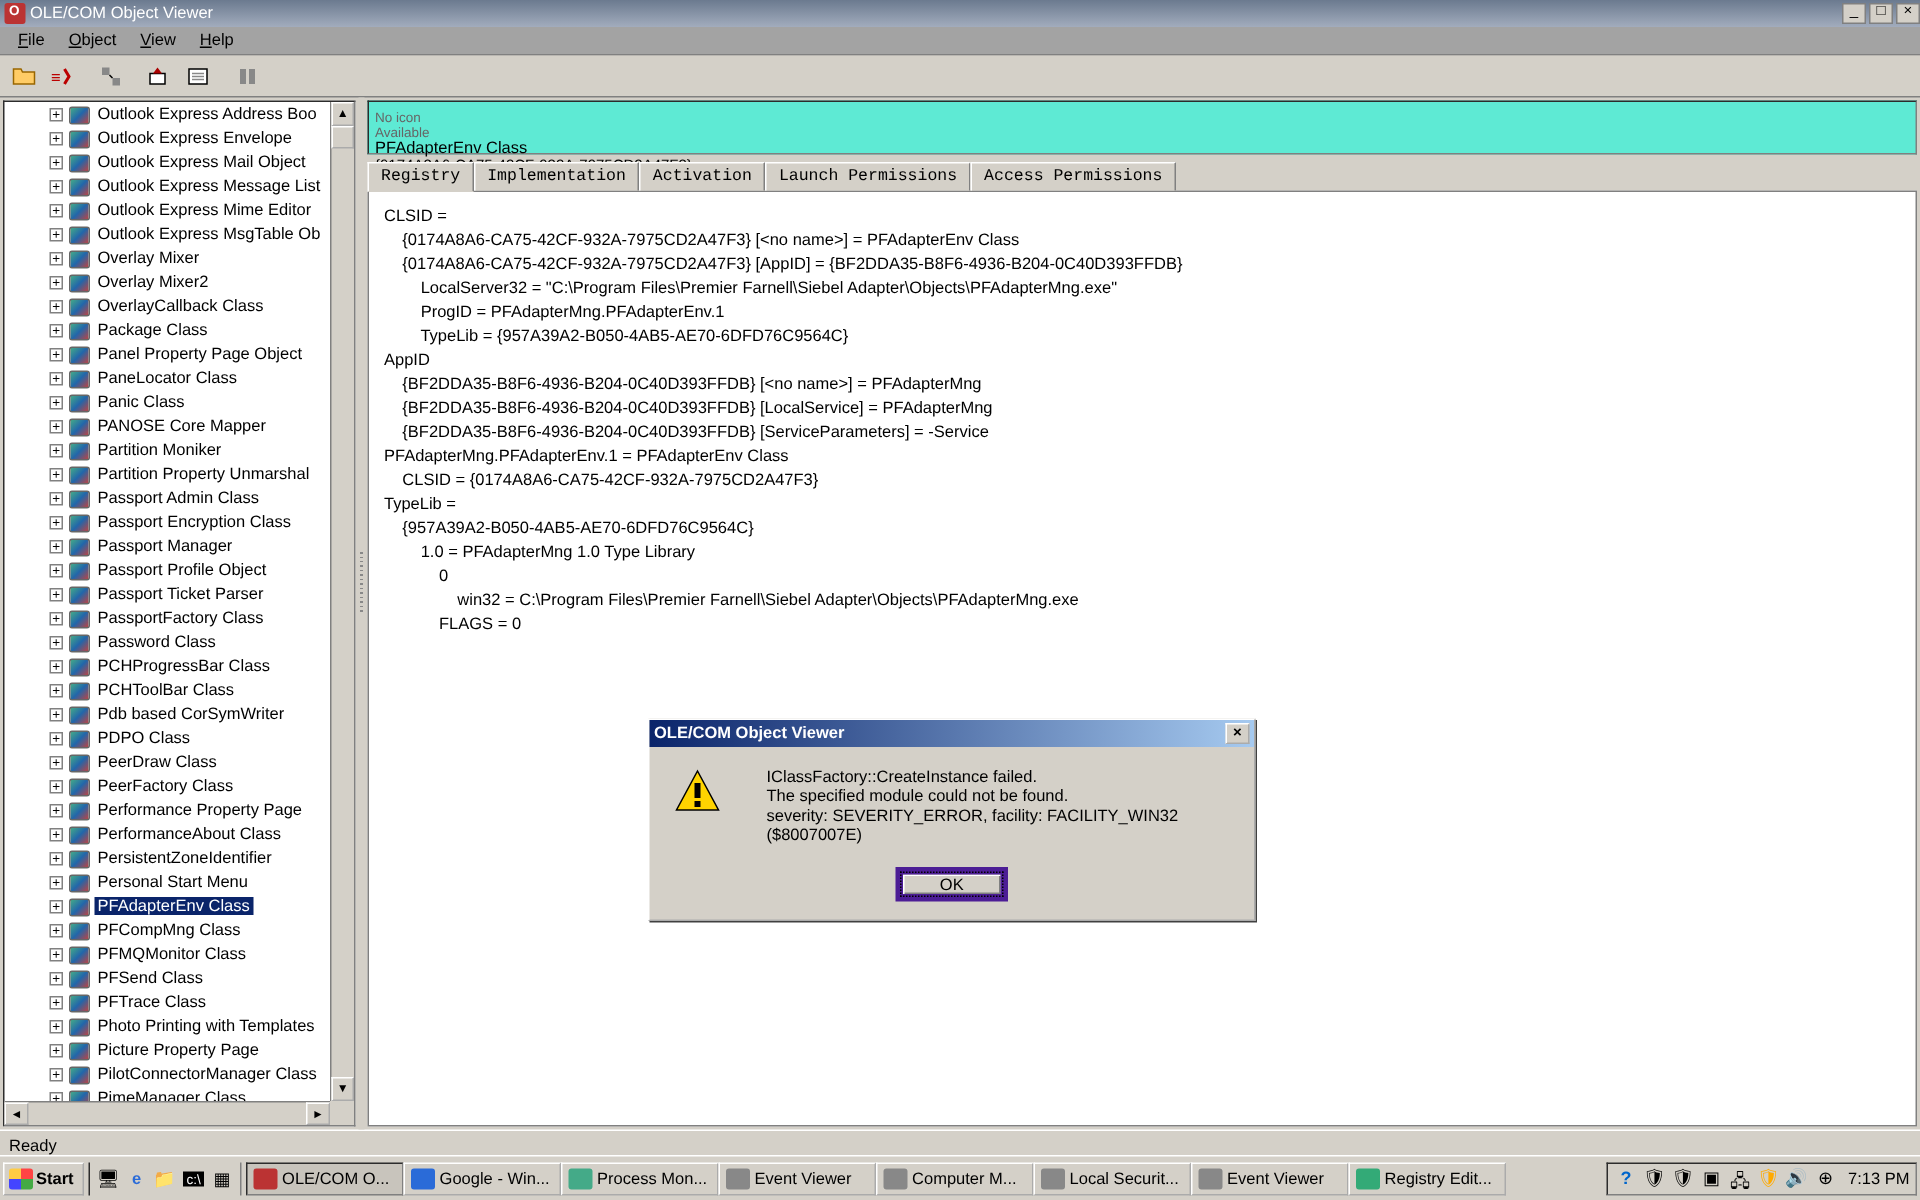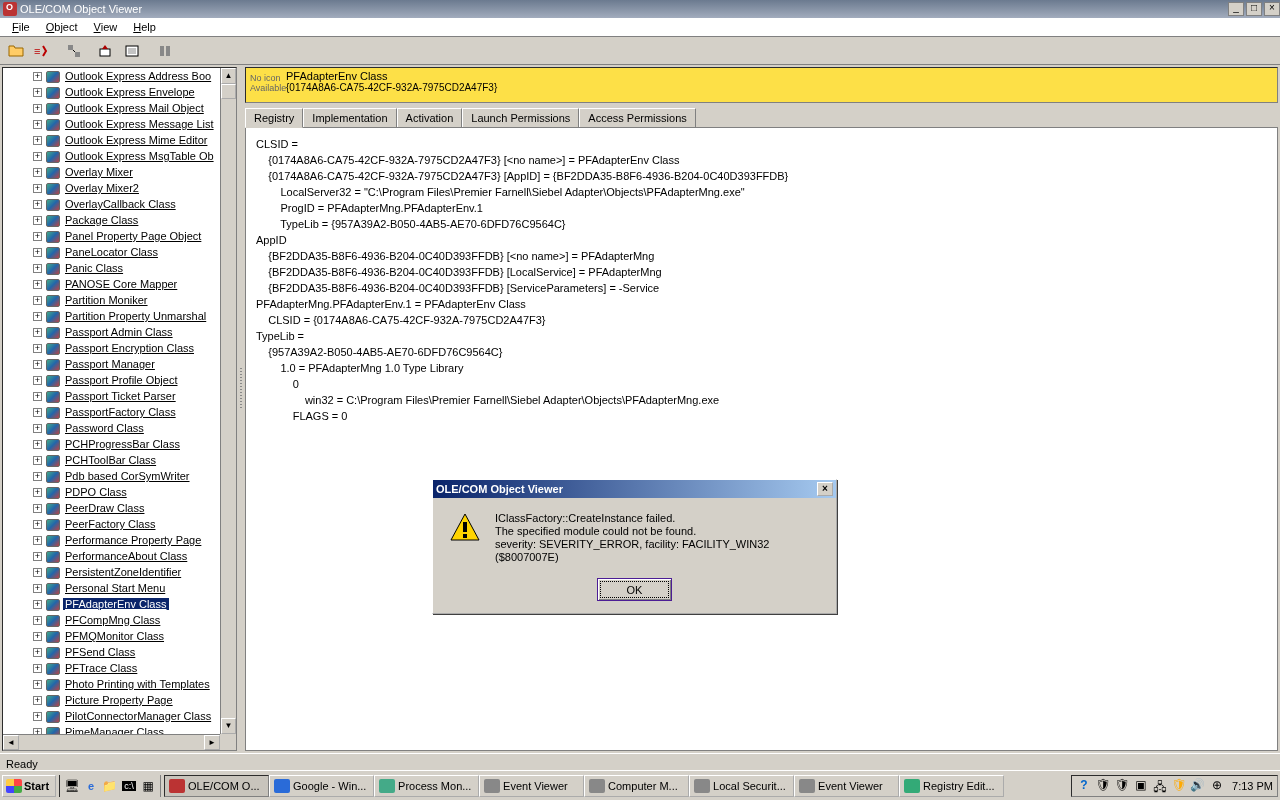--- a/index.html
+++ b/index.html
@@ -3,66 +3,66 @@
 <meta charset="utf-8">
 <style>
 * { margin:0; padding:0; box-sizing:border-box; font-family:Tahoma,Arial,sans-serif; font-size:11px; }
 body { background:#d4d0c8; overflow:hidden; width:1280px; height:800px; position:relative; }
 .title-bar { height:18px; background:linear-gradient(#6b7a8f,#a2acbd); display:flex; align-items:center; color:#fff; padding-left:3px; }
 .title-bar .tico { display:inline-block; width:14px; height:14px; margin-right:3px; background:#b33; border-radius:2px; position:relative; }
 .title-bar .tico:before { content:"O"; color:#fff; font-size:9px; position:absolute; top:0; left:3px; font-weight:bold;}
 .title-text { flex:1; font-size:11px; }
 .win-ctrls { display:flex; }
 .win-ctrls div { width:16px; height:14px; background:#d4d0c8; margin-left:2px; border:1px solid #808080; font-size:10px; text-align:center; line-height:10px; font-family:Arial; color:#000; cursor:pointer;}
-.menu-bar { height:19px; background:#ffffff; display:flex; align-items:center; padding-left:4px; border-bottom:1px solid #808080;}
+.menu-bar { height:19px; background:#a3a3a3; display:flex; align-items:center; padding-left:4px; border-bottom:1px solid #808080;}
 .menu-bar span { padding:2px 8px; cursor:default; }
 .menu-bar span u { text-decoration:underline; }
 .toolbar { height:28px; background:#d4d0c8; border-bottom:1px solid #808080; display:flex; align-items:center; padding-left:4px; gap:2px;}
 .toolbar .tb-btn { width:23px; height:22px; border:1px solid #d4d0c8; display:flex; align-items:center; justify-content:center; cursor:pointer;}
 .toolbar .sep { width:6px; }
 .tb-ico { width:16px; height:16px; }
 .main { display:flex; height:688px; }
 .tree-panel { width:235px; background:#fff; border:1px inset #808080; margin:2px; position:relative; overflow:hidden;}
 .tree-scroll { position:absolute; top:0; left:0; right:16px; bottom:16px; overflow:hidden;}
 .tree-item { height:16px; display:flex; align-items:center; white-space:nowrap; padding-left:30px; cursor:default;}
 .tree-item .exp { width:9px; height:9px; border:1px solid #808080; margin-right:3px; display:flex; align-items:center; justify-content:center; font-size:9px; line-height:7px; background:#fff; color:#000; flex-shrink:0;}
 .tree-item .tico2 { width:16px; height:13px; margin-right:2px; flex-shrink:0; position:relative;}
 .tree-item .tico2:before { content:""; position:absolute; width:12px; height:10px; background:linear-gradient(135deg,#4a8 0%,#26a 50%,#b44 100%); border:1px solid #666; top:1px; left:1px; border-radius:2px;}
 .tree-item.sel .lbl { background:#0a246a; color:#fff; padding:0 2px; }
-.tree-item .lbl { padding:0 2px;text-decoration:underline; }
+.tree-item .lbl { padding:0 2px; }
 .vscroll { position:absolute; right:0; top:0; bottom:16px; width:16px; background:#d4d0c8; border-left:1px solid #808080;}
 .vscroll .arr { height:16px; background:#d4d0c8; border:1px outset #fff; text-align:center; font-size:8px; line-height:14px;}
 .vscroll .thumb { position:absolute; top:16px; left:0; right:0; height:15px; background:#d4d0c8; border:1px outset #fff;}
 .hscroll { position:absolute; left:0; right:16px; bottom:0; height:16px; background:#d4d0c8; border-top:1px solid #808080;}
 .hscroll .arr { width:16px; height:100%; background:#d4d0c8; border:1px outset #fff; display:inline-block; text-align:center; font-size:8px; line-height:14px;}
 .hscroll .arr.r { float:right;}
 .corner { position:absolute; right:0; bottom:0; width:16px; height:16px; background:#d4d0c8; }
 .splitter { width:4px; background:#d4d0c8; cursor:ew-resize; position:relative;}
 .splitter:before{content:"";position:absolute;top:44%;left:1px;width:2px;height:40px;background:repeating-linear-gradient(#888 0,#888 1px,transparent 1px,transparent 3px);}
 .right-panel { flex:1; margin:2px; display:flex; flex-direction:column;}
-.detail-header { height:36px; border:1px inset #808080; background:#fde047; display:flex; padding:2px 4px;}
+.detail-header { height:36px; border:1px inset #808080; background:#5eead4; display:flex; padding:2px 4px;flex-direction:column;}
 .noicon { font-size:9px; color:#666; width:36px; line-height:10px; padding-top:3px;}
 .detail-title .h1 { font-size:11px; color:#000; }
 .detail-title .h2 { font-size:10px; color:#000; }
 .tabs { height:22px; display:flex; align-items:flex-end; margin-top:2px;}
-.tab { padding:3px 8px; border:1px solid #808080; border-bottom:none; background:#d4d0c8; margin-right:0px; cursor:pointer; position:relative; font-size:11px;}
+.tab { padding:3px 8px; border:1px solid #808080; border-bottom:none; background:#d4d0c8; margin-right:0px; cursor:pointer; position:relative; font-size:11px;font-family:Liberation Mono, monospace;}
 .tab.active { background:#d4d0c8; border-bottom:1px solid #d4d0c8; margin-bottom:-1px; z-index:2; border-top:1px solid #fff; border-left:1px solid #fff;}
 .tab:not(.active){border-top:1px solid #fff;border-left:1px solid #fff;}
 .tab-content { flex:1; border:1px solid #808080; border-top:1px solid #808080; background:#fff; padding:8px 10px; overflow:auto; font-size:11px; line-height:16px; color:#000;}
 .tab-content .ln { white-space:pre; }
 .status-bar { height:20px; border-top:1px solid #fff; padding:2px 6px; background:#d4d0c8; font-size:11px; display:flex; align-items:center;}
 .dialog { position:absolute; left:432px; top:479px; width:405px; background:#d4d0c8; border:1px outset #fff; box-shadow:1px 1px 0 #404040;}
 .dialog .dlg-title { height:18px; background:linear-gradient(90deg,#0a246a,#a6caf0); color:#fff; display:flex; align-items:center; padding:0 3px; font-weight:bold; font-size:11px;}
 .dialog .dlg-title span { flex:1;}
 .dialog .dlg-close { width:16px; height:14px; background:#d4d0c8; border:1px outset #fff; color:#000; font-size:10px; text-align:center; line-height:11px; font-weight:bold; cursor:pointer;}
-.dialog .dlg-body { padding:14px 12px 14px 16px; display:flex; gap:14px;}
+.dialog .dlg-body { padding:14px 12px 14px 16px; display:flex; gap:30px;}
 .dialog .warn-ico { width:32px; height:32px; flex-shrink:0;}
 .dialog .dlg-text { font-size:11px; line-height:13px;}
 .dialog .dlg-btns { text-align:center; padding-bottom:12px;}
-.dialog .dlg-btn { width:75px; height:23px; border:1px solid #4c1d95; background:#d4d0c8; box-shadow:inset 1px 1px 0 #fff, inset -1px -1px 0 #808080; cursor:pointer; outline:1px dotted #000; outline-offset:-4px;}
+.dialog .dlg-btn { width:75px; height:23px; border:5px solid #4c1d95; background:#d4d0c8; box-shadow:inset 1px 1px 0 #fff, inset -1px -1px 0 #808080; cursor:pointer; outline:1px dotted #000; outline-offset:-4px;}
 .taskbar { position:absolute; bottom:0; left:0; right:0; height:30px; background:#d4d0c8; border-top:1px solid #fff; display:flex; align-items:center; padding:2px;}
 .start-btn { height:22px; padding:0 6px 0 3px; border:1px outset #fff; background:#d4d0c8; display:flex; align-items:center; font-weight:bold; cursor:pointer; gap:2px;}
 .start-btn .winlogo { width:16px; height:14px; background:conic-gradient(#f44 0 25%,#4a4 0 50%,#44f 0 75%,#fc4 0); border-radius:2px;}
 .ql { display:flex; gap:1px; margin:0 3px; padding:0 3px; border-left:1px inset #808080; border-right:1px inset #808080; height:22px; align-items:center;}
 .ql .qli { width:18px; height:18px; cursor:pointer; display:flex; align-items:center; justify-content:center; font-size:12px;}
 .task-btns { display:flex; gap:0px; flex:1; height:22px;}
 .task-btn { height:22px; padding:0 4px; border:1px outset #fff; background:#d4d0c8; display:flex; align-items:center; gap:3px; width:105px; overflow:hidden; white-space:nowrap; font-size:11px; cursor:pointer;}
 .task-btn.active { border:1px inset #808080; background:#c8c4bc;}
 .task-btn .tsk-ico { width:16px; height:14px; flex-shrink:0; border-radius:2px;}
 .tray { height:22px; border:1px inset #808080; display:flex; align-items:center; padding:0 4px; gap:3px;}

